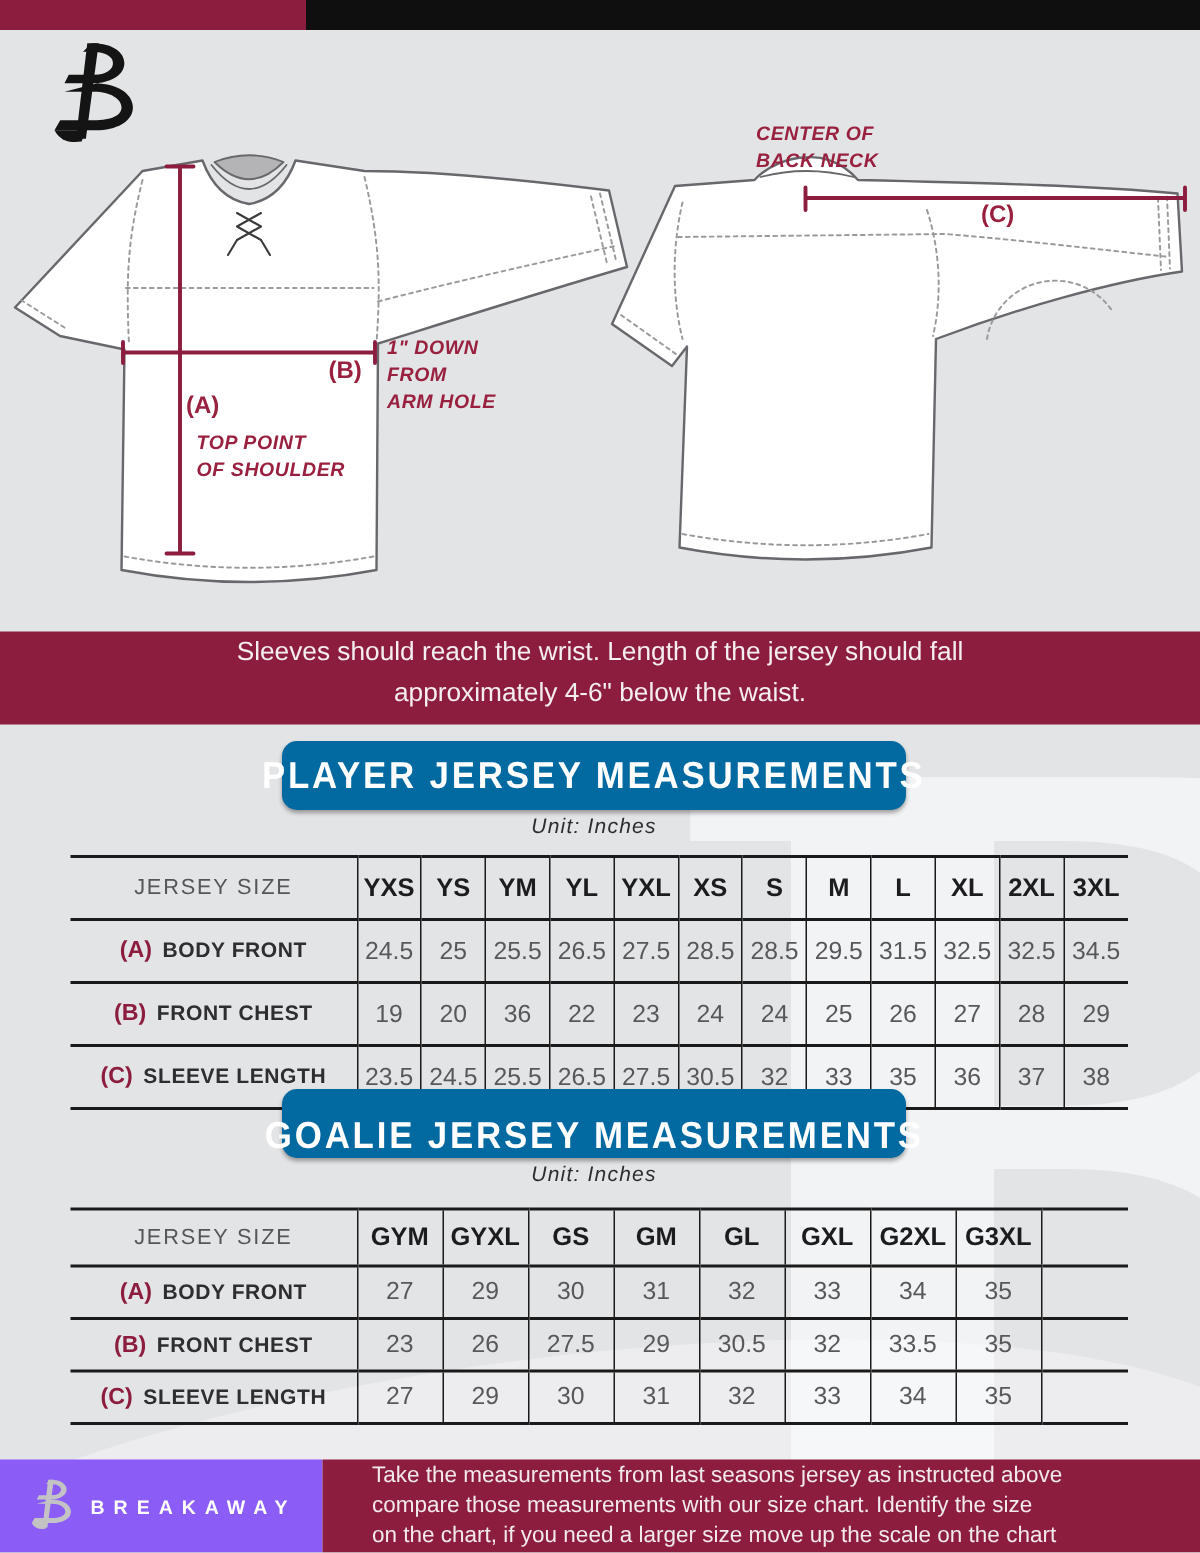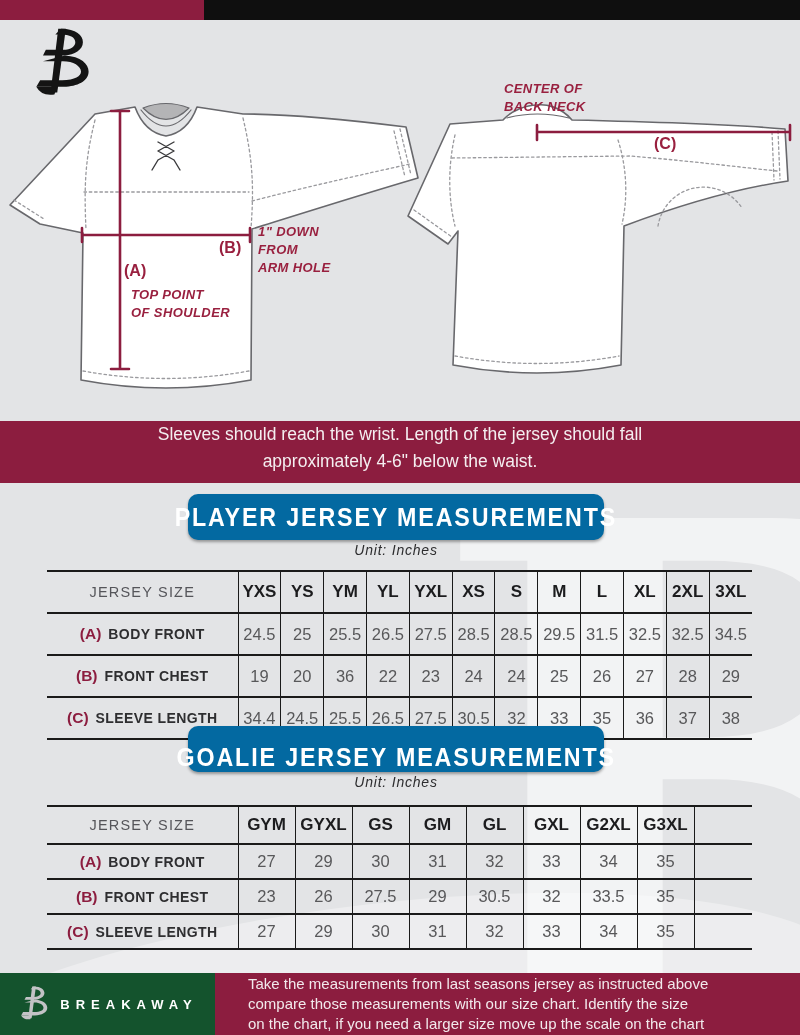--- a/index.html
+++ b/index.html
@@ -54,21 +54,21 @@
   .hdr-lbl{color:#55555a;font-size:14.5px;letter-spacing:1.2px;}
   .size-cell{font-weight:bold;color:#1c1c1e;font-size:17px;}
   .val-cell{color:#58585a;font-size:16.5px;}
   .row-tag{color:#8C1D3F;font-weight:bold;font-size:15.5px;margin-right:7px;}
   .row-lbl{color:#2e2e30;font-weight:bold;font-size:14px;letter-spacing:0.4px;}
   .ptable tr{height:42px;}
   .gtable tr{height:35px;}
   .gtable tr.ghead{height:38px;}
 
   
-  .footer-black{position:absolute;left:0;top:973px;width:215px;height:62px;background:#14532d;z-index:3;
+  .footer-black{position:absolute;left:0;top:973px;width:215px;height:62px;background:#8b5cf6;z-index:3;
     display:flex;align-items:center;justify-content:center;gap:9px;}
   .footer-maroon{position:absolute;left:215px;top:973px;width:585px;height:62px;background:#8C1D3F;z-index:3;
     display:flex;align-items:center;padding-left:20px;}
   .footer-text{color:#f2e9ec;font-size:15px;line-height:1.33;padding-left:13px;}
   .brand-name{color:#ffffff;font-weight:bold;font-size:13px;letter-spacing:6px;}
   .logo-foot{width:34px;height:38px;}
 </style>
 </head>
 <body>
 
@@ -210,21 +210,21 @@
       <td class="val-cell">24</td>
       <td class="val-cell">24</td>
       <td class="val-cell">25</td>
       <td class="val-cell">26</td>
       <td class="val-cell">27</td>
       <td class="val-cell">28</td>
       <td class="val-cell">29</td>
     </tr>
     <tr>
       <td><span class="row-tag">(C)</span><span class="row-lbl">SLEEVE LENGTH</span></td>
-      <td class="val-cell">34.4</td>
+      <td class="val-cell">23.5</td>
       <td class="val-cell">24.5</td>
       <td class="val-cell">25.5</td>
       <td class="val-cell">26.5</td>
       <td class="val-cell">27.5</td>
       <td class="val-cell">30.5</td>
       <td class="val-cell">32</td>
       <td class="val-cell">33</td>
       <td class="val-cell">35</td>
       <td class="val-cell">36</td>
       <td class="val-cell">37</td>

